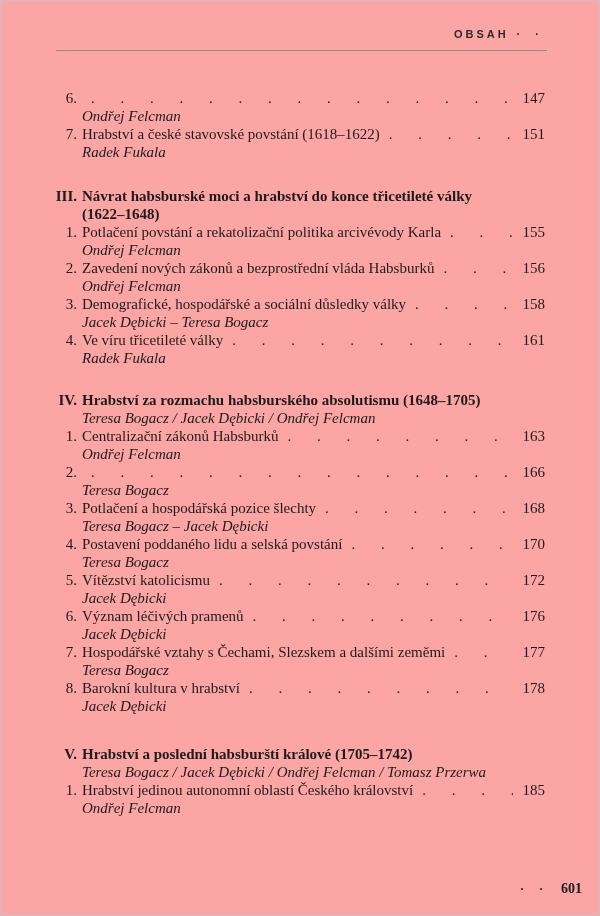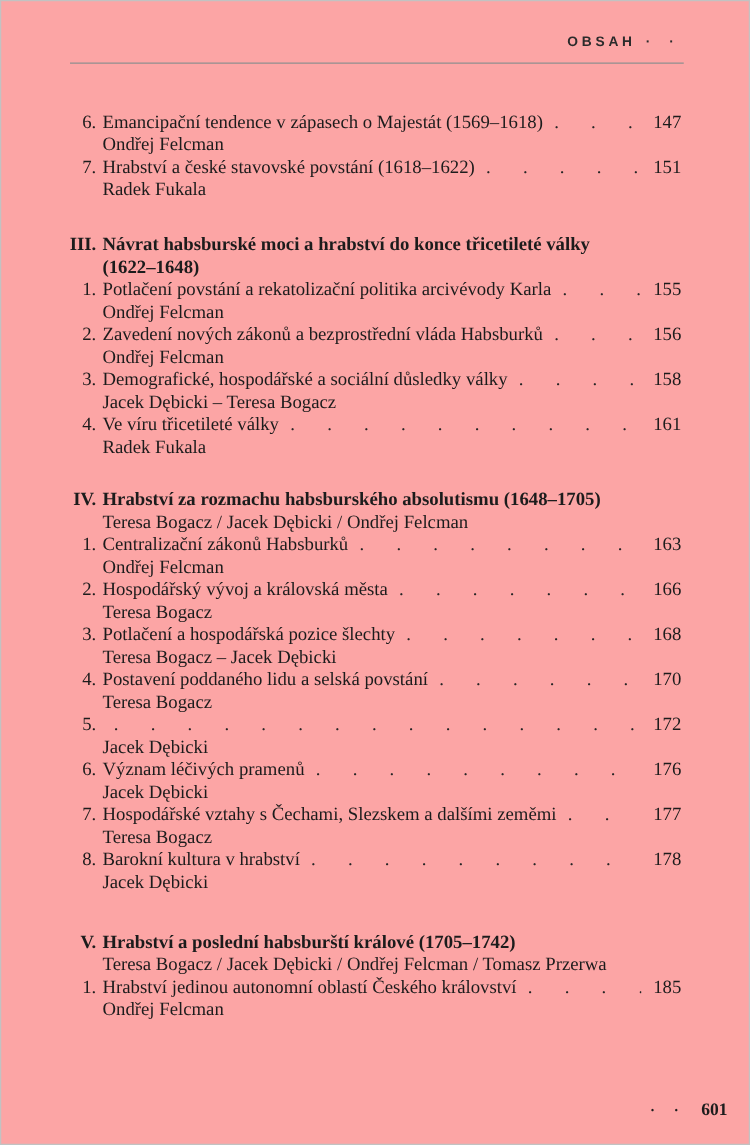--- a/index.html
+++ b/index.html
@@ -36,21 +36,21 @@
   .num{flex:none;width:31px;text-align:right;margin-right:5px;white-space:nowrap;}
   .title{flex:none;white-space:nowrap;}
   .heading .num,.heading .title{font-weight:bold;}
   .heading .title{white-space:normal;}
   .dots{
     flex:1 1 auto;overflow:hidden;white-space:nowrap;
     letter-spacing:11px;margin-left:9px;margin-right:2px;
     color:#242424;
   }
   .pageno{flex:none;min-width:30px;text-align:right;white-space:nowrap;}
-  .authors{margin-left:36px;}
+  .authors{margin-left:36px;font-style:italic;}
   
   .footer{
     position:absolute;bottom:18px;right:17px;
     display:flex;align-items:baseline;
     font-size:14px;font-weight:600;color:#1d1d1d;
   }
   .footer-dots{font-size:12px;letter-spacing:6px;margin-right:12px;font-weight:700;}
 </style>
 </head>
 <body>
@@ -59,21 +59,20 @@
   <div class="header">
     <span class="header-title">OBSAH</span>
     <span class="header-dots">· ·</span>
   </div>
   <div class="rule"></div>
 
   <div class="content" id="toc-content">
       <div class="block">
         <div class="row">
           <span class="num">6.</span>
-          <span class="title">Emancipační tendence v zápasech o Majestát (1569–1618)</span>
           <span class="dots">. . . . . . . . . . . . . . . . . . . . . . . . . . . . . . . . . . . . . . . .</span>
           <span class="pageno">147</span>
         </div>
         <div class="authors">Ondřej Felcman</div>
         <div class="row">
           <span class="num">7.</span>
           <span class="title">Hrabství a české stavovské povstání (1618–1622)</span>
           <span class="dots">. . . . . . . . . . . . . . . . . . . . . . . . . . . . . . . . . . . . . . . .</span>
           <span class="pageno">151</span>
         </div>
@@ -125,41 +124,41 @@
         <div class="authors">Teresa Bogacz / Jacek Dębicki / Ondřej Felcman</div>
         <div class="row">
           <span class="num">1.</span>
           <span class="title">Centralizační zákonů Habsburků</span>
           <span class="dots">. . . . . . . . . . . . . . . . . . . . . . . . . . . . . . . . . . . . . . . .</span>
           <span class="pageno">163</span>
         </div>
         <div class="authors">Ondřej Felcman</div>
         <div class="row">
           <span class="num">2.</span>
-          <span class="title">Hospodářský vývoj a královská města</span>
           <span class="dots">. . . . . . . . . . . . . . . . . . . . . . . . . . . . . . . . . . . . . . . .</span>
           <span class="pageno">166</span>
         </div>
         <div class="authors">Teresa Bogacz</div>
         <div class="row">
           <span class="num">3.</span>
           <span class="title">Potlačení a hospodářská pozice šlechty</span>
           <span class="dots">. . . . . . . . . . . . . . . . . . . . . . . . . . . . . . . . . . . . . . . .</span>
           <span class="pageno">168</span>
         </div>
         <div class="authors">Teresa Bogacz – Jacek Dębicki</div>
         <div class="row">
           <span class="num">4.</span>
           <span class="title">Postavení poddaného lidu a selská povstání</span>
           <span class="dots">. . . . . . . . . . . . . . . . . . . . . . . . . . . . . . . . . . . . . . . .</span>
           <span class="pageno">170</span>
         </div>
         <div class="authors">Teresa Bogacz</div>
         <div class="row">
           <span class="num">5.</span>
+          <span class="title">Vítězství katolicismu</span>
           <span class="dots">. . . . . . . . . . . . . . . . . . . . . . . . . . . . . . . . . . . . . . . .</span>
           <span class="pageno">172</span>
         </div>
         <div class="authors">Jacek Dębicki</div>
         <div class="row">
           <span class="num">6.</span>
           <span class="title">Význam léčivých pramenů</span>
           <span class="dots">. . . . . . . . . . . . . . . . . . . . . . . . . . . . . . . . . . . . . . . .</span>
           <span class="pageno">176</span>
         </div>

